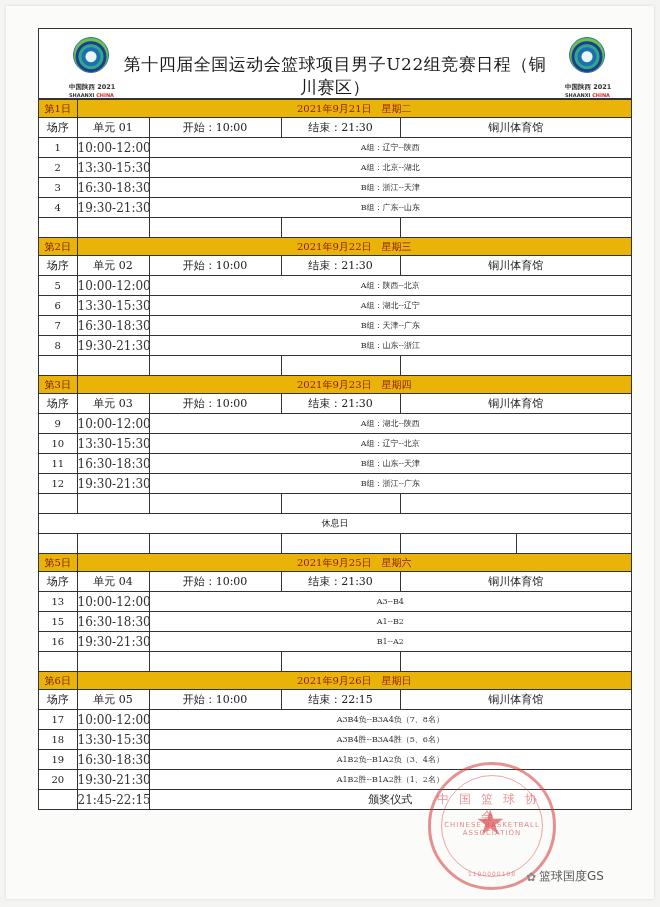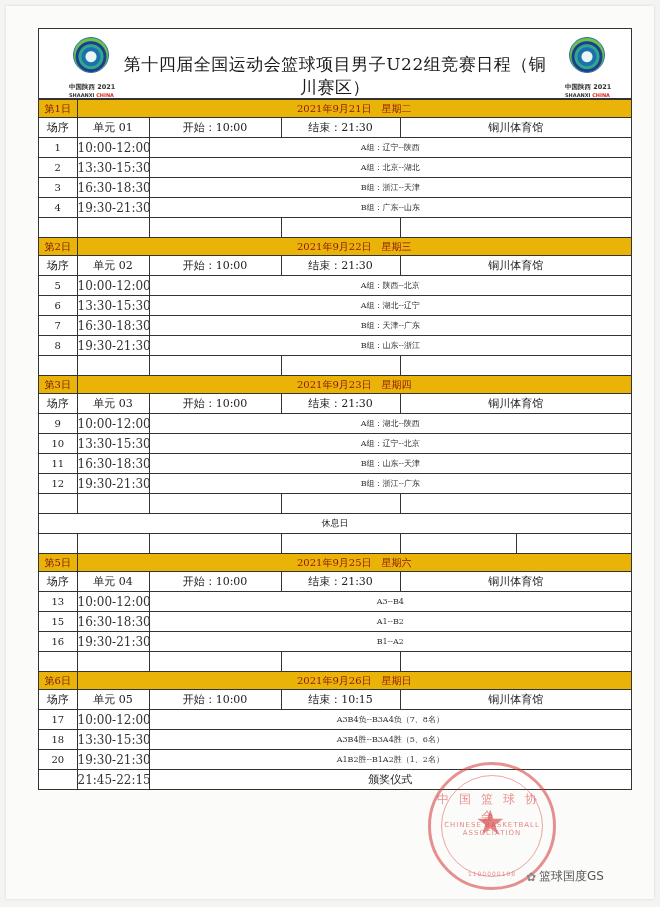--- a/index.html
+++ b/index.html
@@ -273,32 +273,37 @@
         </tr>
 
     <tr class="day-header">
       <td class="day-label">第6日</td>
       <td colspan="5">2021年9月26日　星期日</td>
     </tr>
     <tr class="col-header">
       <td>场序</td>
       <td>单元 05</td>
       <td>开始：10:00</td>
-      <td>结束：10:15</td>
+      <td>结束：22:15</td>
       <td colspan="2">铜川体育馆</td>
     </tr>
     <tr class="match-row">
           <td class="seq">17</td>
           <td class="time">10:00-12:00</td>
           <td colspan="4" class="match">A3B4负--B3A4负（7、8名）</td>
         </tr>
     <tr class="match-row">
           <td class="seq">18</td>
           <td class="time">13:30-15:30</td>
           <td colspan="4" class="match">A3B4胜--B3A4胜（5、6名）</td>
+        </tr>
+    <tr class="match-row">
+          <td class="seq">19</td>
+          <td class="time">16:30-18:30</td>
+          <td colspan="4" class="match">A1B2负--B1A2负（3、4名）</td>
         </tr>
     <tr class="match-row">
           <td class="seq">20</td>
           <td class="time">19:30-21:30</td>
           <td colspan="4" class="match">A1B2胜--B1A2胜（1、2名）</td>
         </tr>
     <tr class="match-row">
           <td class="seq"></td>
           <td class="time">21:45-22:15</td>
           <td colspan="4" class="match ceremony">颁奖仪式</td>

